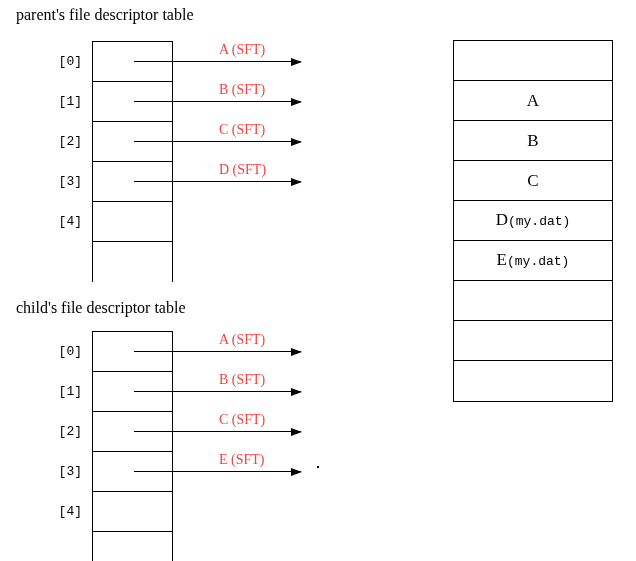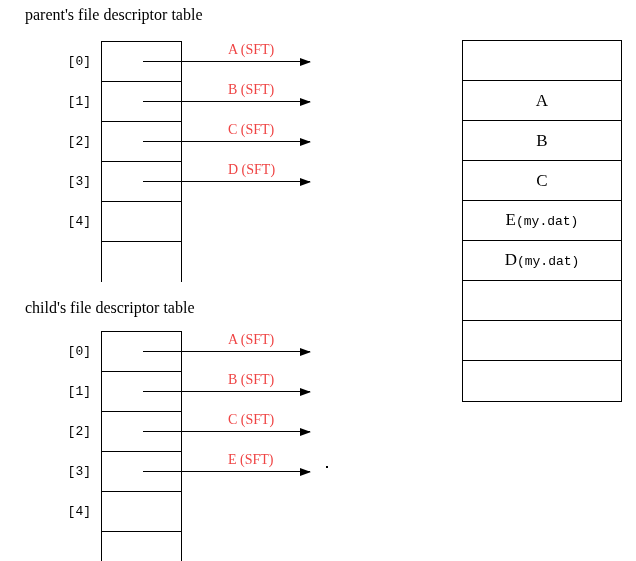--- a/index.html
+++ b/index.html
@@ -11,21 +11,21 @@
     width: 636px;
     height: 561px;
     position: relative;
     overflow: hidden;
     font-family: "Liberation Serif", "DejaVu Serif", serif;
     color: #000000;
   }
 
   .canvas {
     position: absolute;
-    left: 12px; top: 0;
+    left: 3px; top: 0;
     width: 604px;
     height: 561px;
     text-align: right;
   }
 
   
   .title {
     position: absolute;
     font-family: "Liberation Serif", "DejaVu Serif", serif;
     font-size: 16px;
@@ -274,28 +274,28 @@
 
     <div class="sft-row">
       <span class="sft-label">B</span>
     </div>
 
     <div class="sft-row">
       <span class="sft-label">C</span>
     </div>
 
     <div class="sft-row">
+      <span class="sft-label"><span>D</span><span class="mono">(my.dat)</span></span>
+    </div>
+
+    <div class="sft-row">
       <span class="sft-label"><span>E</span><span class="mono">(my.dat)</span></span>
     </div>
 
     <div class="sft-row">
-      <span class="sft-label"><span>D</span><span class="mono">(my.dat)</span></span>
-    </div>
-
-    <div class="sft-row">
       <span class="sft-label"></span>
     </div>
 
     <div class="sft-row">
       <span class="sft-label"></span>
     </div>
 
     <div class="sft-row">
       <span class="sft-label"></span>
     </div>

